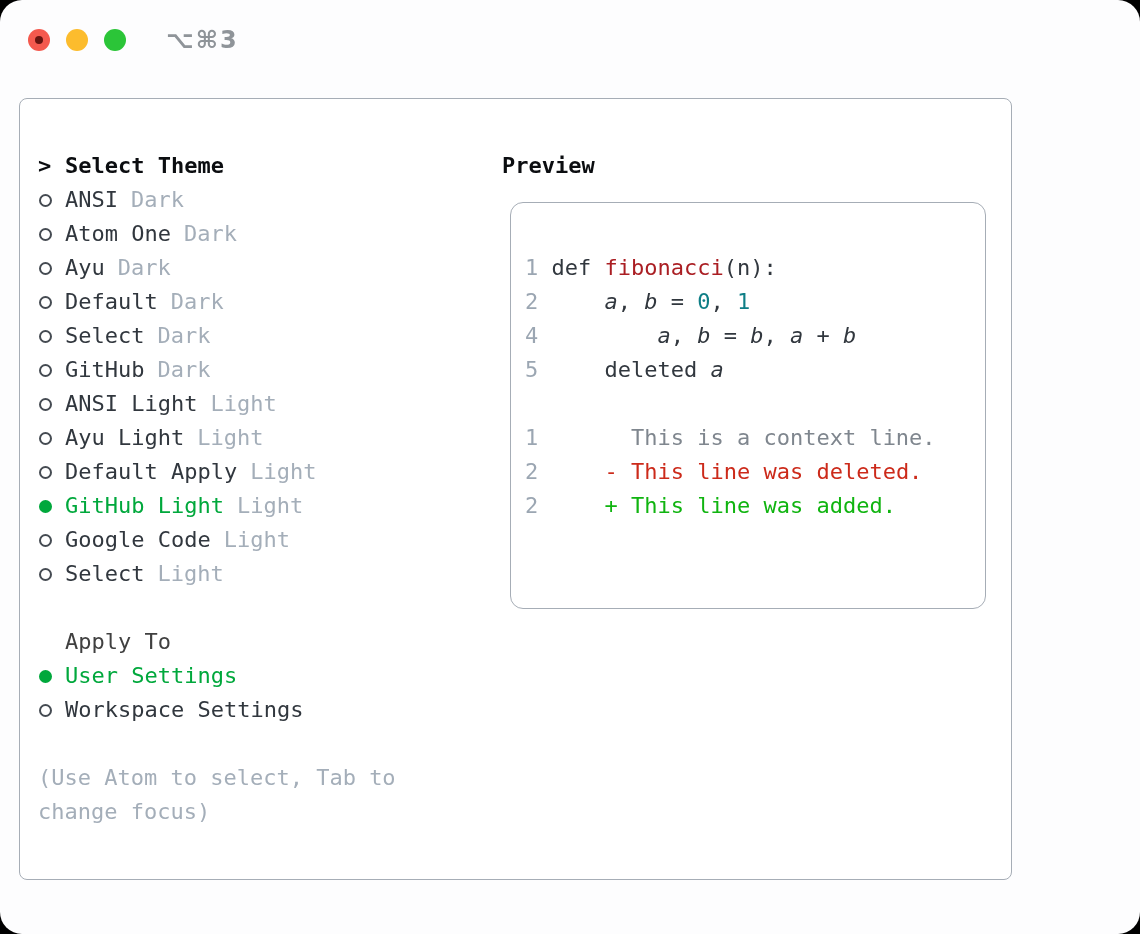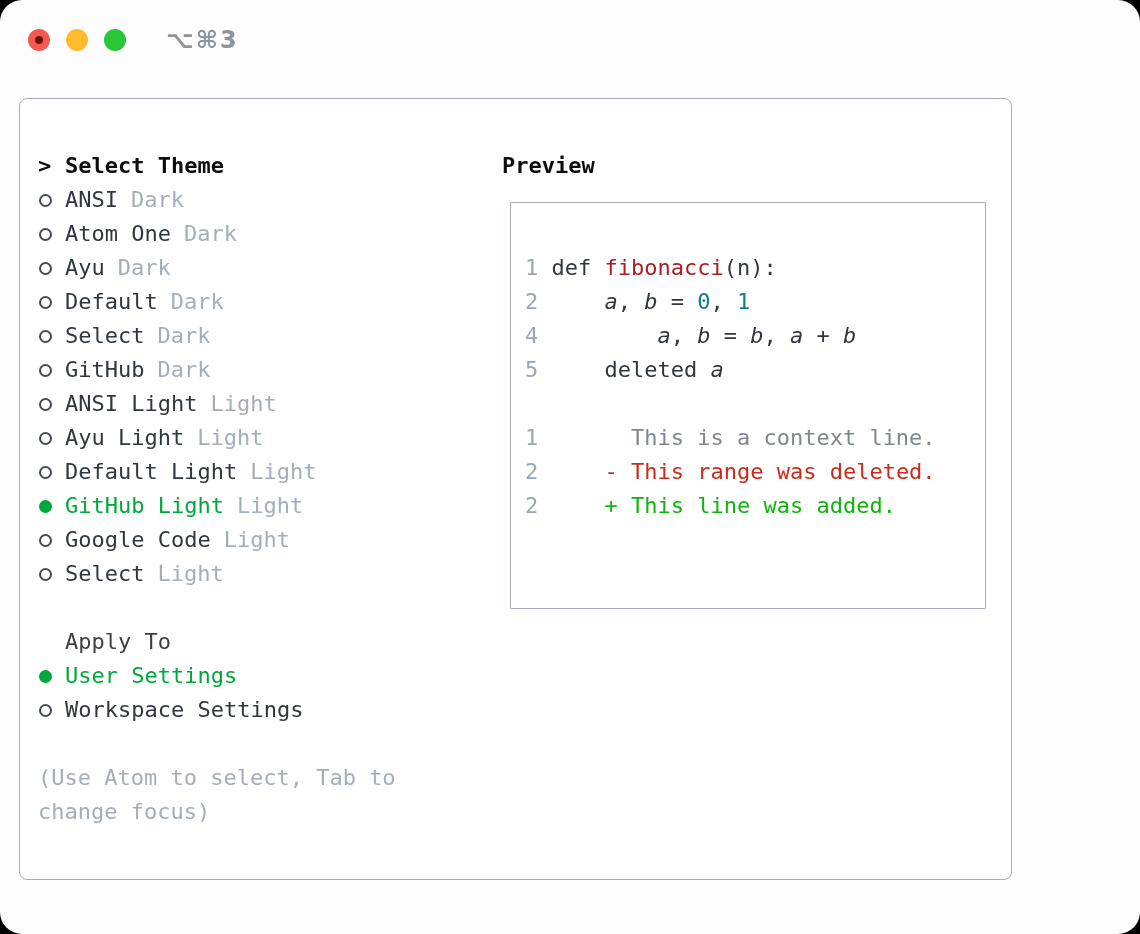--- a/index.html
+++ b/index.html
@@ -35,21 +35,21 @@
   .hdr{font-weight:bold;color:var(--heading);}
   .prefix{width:27px;flex:none;font-weight:bold;color:var(--heading);}
   .label{color:var(--fg);}
   .selected .label{color:var(--green);}
   .tag{color:var(--muted);margin-left:13px;}
   .apply-header{color:#404040;}
   .hint{width:420px;color:var(--muted);white-space:normal;}
   .preview-title{position:absolute;left:482px;top:50px;height:34px;line-height:34px;
        font-size:22px;font-weight:bold;color:var(--heading);text-align:center;}
   .preview-box{position:absolute;left:490px;top:103px;width:476px;height:407px;
-       border:1.5px solid var(--border);border-radius:1px;box-sizing:border-box;
+       border:1.5px solid var(--border);border-radius:13px;box-sizing:border-box;
        padding:48px 0 0 14px;overflow:hidden;background:#fff;}
   .codeline{height:34px;line-height:34px;font-size:22px;white-space:pre;}
   .seg-ln{color:var(--linenum);}
   .seg-fg{color:var(--fg);}
   .seg-fn{color:var(--fn_red);}
   .seg-num{color:var(--num_teal);}
   .seg-blue{color:var(--builtin_blue);}
   .seg-var{color:var(--fg);font-style:italic;}
   .seg-ctx{color:var(--context);}
   .seg-del{color:var(--del_red);}
@@ -77,21 +77,21 @@
 
       <div>
           <div class="row item"><span class="gutter"><span class="bullet"></span></span><span class="label">ANSI</span><span class="tag">Dark</span></div>
           <div class="row item"><span class="gutter"><span class="bullet"></span></span><span class="label">Atom One</span><span class="tag">Dark</span></div>
           <div class="row item"><span class="gutter"><span class="bullet"></span></span><span class="label">Ayu</span><span class="tag">Dark</span></div>
           <div class="row item"><span class="gutter"><span class="bullet"></span></span><span class="label">Default</span><span class="tag">Dark</span></div>
           <div class="row item"><span class="gutter"><span class="bullet"></span></span><span class="label">Select</span><span class="tag">Dark</span></div>
           <div class="row item"><span class="gutter"><span class="bullet"></span></span><span class="label">GitHub</span><span class="tag">Dark</span></div>
           <div class="row item"><span class="gutter"><span class="bullet"></span></span><span class="label">ANSI Light</span><span class="tag">Light</span></div>
           <div class="row item"><span class="gutter"><span class="bullet"></span></span><span class="label">Ayu Light</span><span class="tag">Light</span></div>
-          <div class="row item"><span class="gutter"><span class="bullet"></span></span><span class="label">Default Light</span><span class="tag">Light</span></div>
+          <div class="row item"><span class="gutter"><span class="bullet"></span></span><span class="label">Default Apply</span><span class="tag">Light</span></div>
           <div class="row item selected"><span class="gutter"><span class="bullet filled"></span></span><span class="label">GitHub Light</span><span class="tag">Light</span></div>
           <div class="row item"><span class="gutter"><span class="bullet"></span></span><span class="label">Google Code</span><span class="tag">Light</span></div>
           <div class="row item"><span class="gutter"><span class="bullet"></span></span><span class="label">Select</span><span class="tag">Light</span></div>
         </div>
 
       <div class="spacer"></div>
 
       <div class="row">
         <span class="gutter"></span>
         <span class="apply-header">Apply To</span>
@@ -110,19 +110,19 @@
     <div class="preview-title">Preview</div>
 
     <div class="preview-box">
       <div>
           <div class="codeline"><span class="seg-ln">1</span><span class="seg-fg"> def </span><span class="seg-fn">fibonacci</span><span class="seg-fg">(n):</span></div>
           <div class="codeline"><span class="seg-ln">2</span><span class="seg-fg">     </span><span class="seg-var">a</span><span class="seg-fg">, </span><span class="seg-var">b</span><span class="seg-fg"> = </span><span class="seg-num">0</span><span class="seg-fg">, </span><span class="seg-num">1</span></div>
           <div class="codeline"><span class="seg-ln">4</span><span class="seg-fg">         </span><span class="seg-var">a</span><span class="seg-fg">, </span><span class="seg-var">b</span><span class="seg-fg"> = </span><span class="seg-var">b</span><span class="seg-fg">, </span><span class="seg-var">a</span><span class="seg-fg"> + </span><span class="seg-var">b</span></div>
           <div class="codeline"><span class="seg-ln">5</span><span class="seg-fg">     deleted </span><span class="seg-var">a</span></div>
           <div class="codeline">&nbsp;</div>
           <div class="codeline"><span class="seg-ln">1</span><span class="seg-fg">       </span><span class="seg-ctx">This is a context line.</span></div>
-          <div class="codeline"><span class="seg-ln">2</span><span class="seg-fg">     </span><span class="seg-del">- This range was deleted.</span></div>
+          <div class="codeline"><span class="seg-ln">2</span><span class="seg-fg">     </span><span class="seg-del">- This line was deleted.</span></div>
           <div class="codeline"><span class="seg-ln">2</span><span class="seg-fg">     </span><span class="seg-add">+ This line was added.</span></div>
         </div>
     </div>
 
   </div>
 </div>
 
 </body></html>

